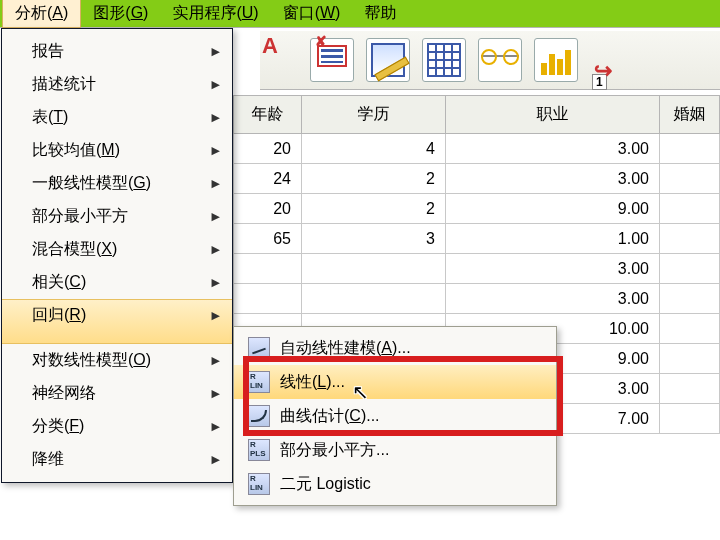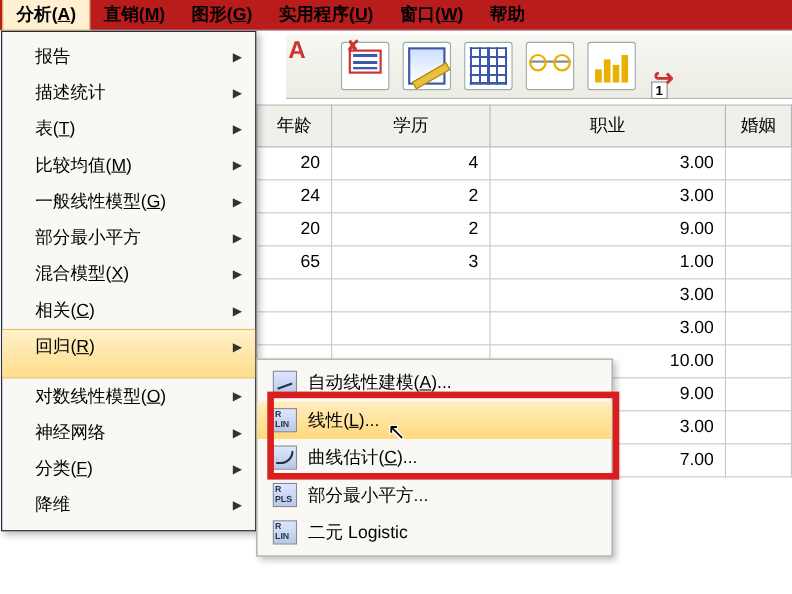--- a/index.html
+++ b/index.html
@@ -1,18 +1,18 @@
 <!DOCTYPE html>
 <html><head>
 <meta charset="utf-8">
 <style>
   * { box-sizing: border-box; margin: 0; padding: 0; }
   body { font-family: "Microsoft YaHei", SimSun, sans-serif; font-size: 16px; background: #fff; width: 720px; height: 540px; overflow: hidden; position: relative; }
   
-  .menubar { display: flex; background: #b91c1c; border-bottom: 1px solid #b5b5b5; height: 28px; align-items: center; padding-left: 2px; font-weight: bold; }
+  .menubar { display: flex; background: #84cc16; border-bottom: 1px solid #b5b5b5; height: 28px; align-items: center; padding-left: 2px; }
   .menubar-item { padding: 3px 12px; cursor: pointer; }
   .menubar-item.active { background: #fff0d2; border: 1px solid #d8b060; }
   .mn { text-decoration: underline; }
   
   .toolbar { position: absolute; top: 30px; left: 260px; right: 0; height: 60px; background: linear-gradient(#f7f7f2,#ecece4); border-top: 1px solid #fff; border-bottom: 1px solid #b5b5b5; display: flex; align-items: center; gap: 12px; padding-left: 50px; }
   .tool-icon { width: 44px; height: 44px; border: 1px solid #9aa; border-radius: 3px; background: #fff; position: relative; }
   .ti-red { display:block; width:30px; height:22px; border:2px solid #c33; margin:6px auto 0; position:relative; }
   .ti-red::before { content:"✘"; color:#c33; position:absolute; left:-4px; top:-14px; font-size:14px; font-weight:bold;}
   .ti-red::after { content:""; position:absolute; inset:2px; background:repeating-linear-gradient(#3b59a8 0 3px, transparent 3px 6px);}
   .ti-ruler { position:absolute; inset:4px; border:2px solid #3b59a8; background:linear-gradient(#cfe0ff,#fff); }
@@ -50,21 +50,20 @@
   .sheet { position:absolute; left:233px; top:95px; right:0; bottom:0; }
   table { border-collapse: collapse; width: 100%; }
   th { background: #eff0ea; border:1px solid #b5b5b5; padding: 8px 4px; font-weight: normal; text-align:center;}
   td { border:1px solid #c8c8c8; padding: 5px 10px; text-align: right; height:30px; }
 </style>
 </head>
 <body>
 
 <div class="menubar">
     <div class="menubar-item active">分析(<span class="mn">A</span>)</div>
-    <div class="menubar-item">直销(<span class="mn">M</span>)</div>
     <div class="menubar-item">图形(<span class="mn">G</span>)</div>
     <div class="menubar-item">实用程序(<span class="mn">U</span>)</div>
     <div class="menubar-item">窗口(<span class="mn">W</span>)</div>
     <div class="menubar-item">帮助</div>
   </div>
 
 <div class="toolbar">
   <div class="tool-icon">
       <span class="ti-red"></span>
     </div>

